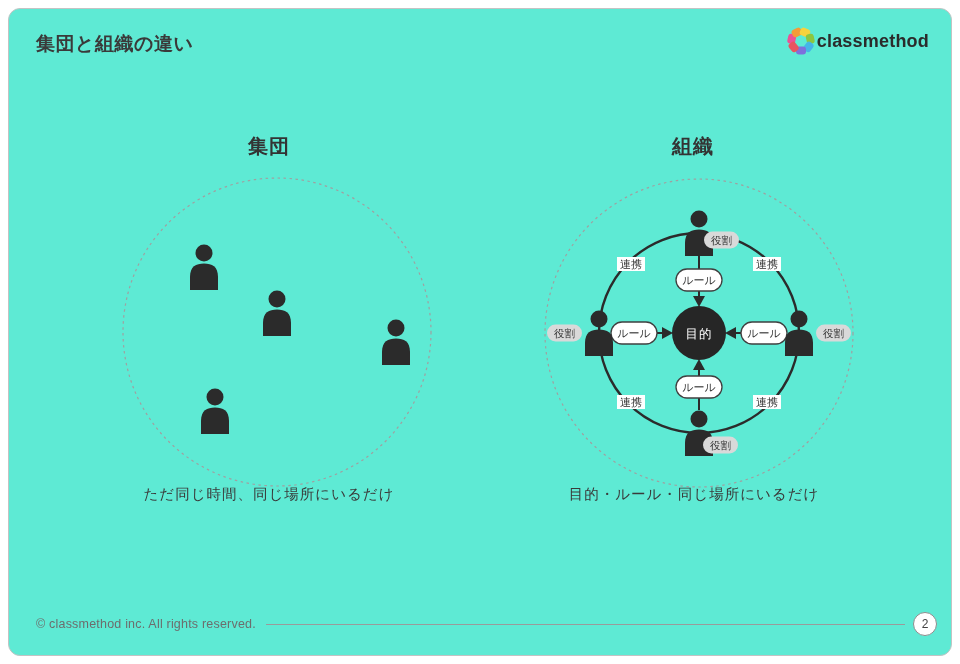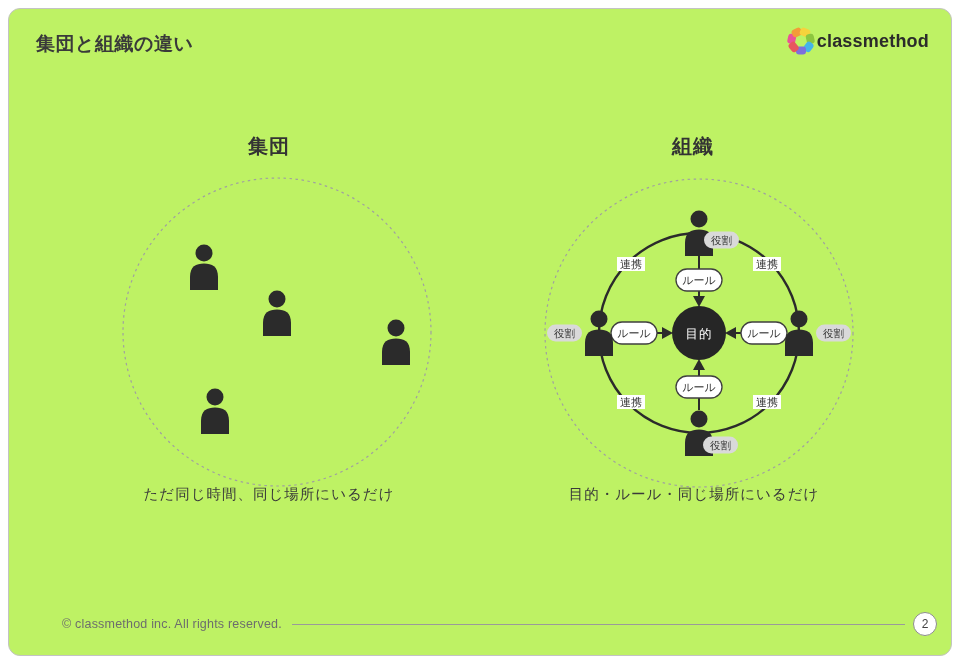--- a/index.html
+++ b/index.html
@@ -1,21 +1,21 @@
 <!DOCTYPE html>
 <html><head>
 <meta charset="utf-8">
 <style>
   * { margin: 0; padding: 0; box-sizing: border-box; }
   html, body { width: 960px; height: 664px; background: #ffffff; }
   body { font-family: "Liberation Sans", "DejaVu Sans", sans-serif; position: relative; }
 
   .slide {
     position: absolute; left: 8px; top: 8px; right: 8px; bottom: 8px;
-    background: #bef264;
+    background: #5eead4;
     border: 1.5px solid #c3c3c3;
     border-radius: 12px;
     overflow: hidden;
   }
 
   .header-title {
     position: absolute; left: 27px; top: 22px;
     font-size: 19px; font-weight: bold; color: #3a3a3a;
     letter-spacing: 0.5px;
   }
@@ -45,21 +45,21 @@
     text-align: center; font-size: 14.5px; color: #3a3a3a;
     letter-spacing: 1px;
   }
   .group-caption { left: 60px; }
   .org-caption   { left: 485px; }
 
   .footer {
     position: absolute; left: 27px; right: 14px; bottom: 18px; height: 26px;
     display: flex; align-items: center;
   }
-  .footer-text { font-size: 12.5px; color: #6d6d6d; letter-spacing: 0.2px; margin-left: 26px; }
+  .footer-text { font-size: 12.5px; color: #6d6d6d; letter-spacing: 0.2px; }
   .footer-line { flex: 1; border-top: 1px solid #9a9a9a; margin: 0 8px 0 10px; }
   .page-badge {
     width: 24px; height: 24px; border: 1px solid #8d8d8d; border-radius: 50%;
     display: flex; align-items: center; justify-content: center;
     font-size: 12px; color: #444; background: #fff; flex: 0 0 auto;
   }
 
   svg text { font-family: "Liberation Sans", "DejaVu Sans", sans-serif; }
 </style>
 </head>

